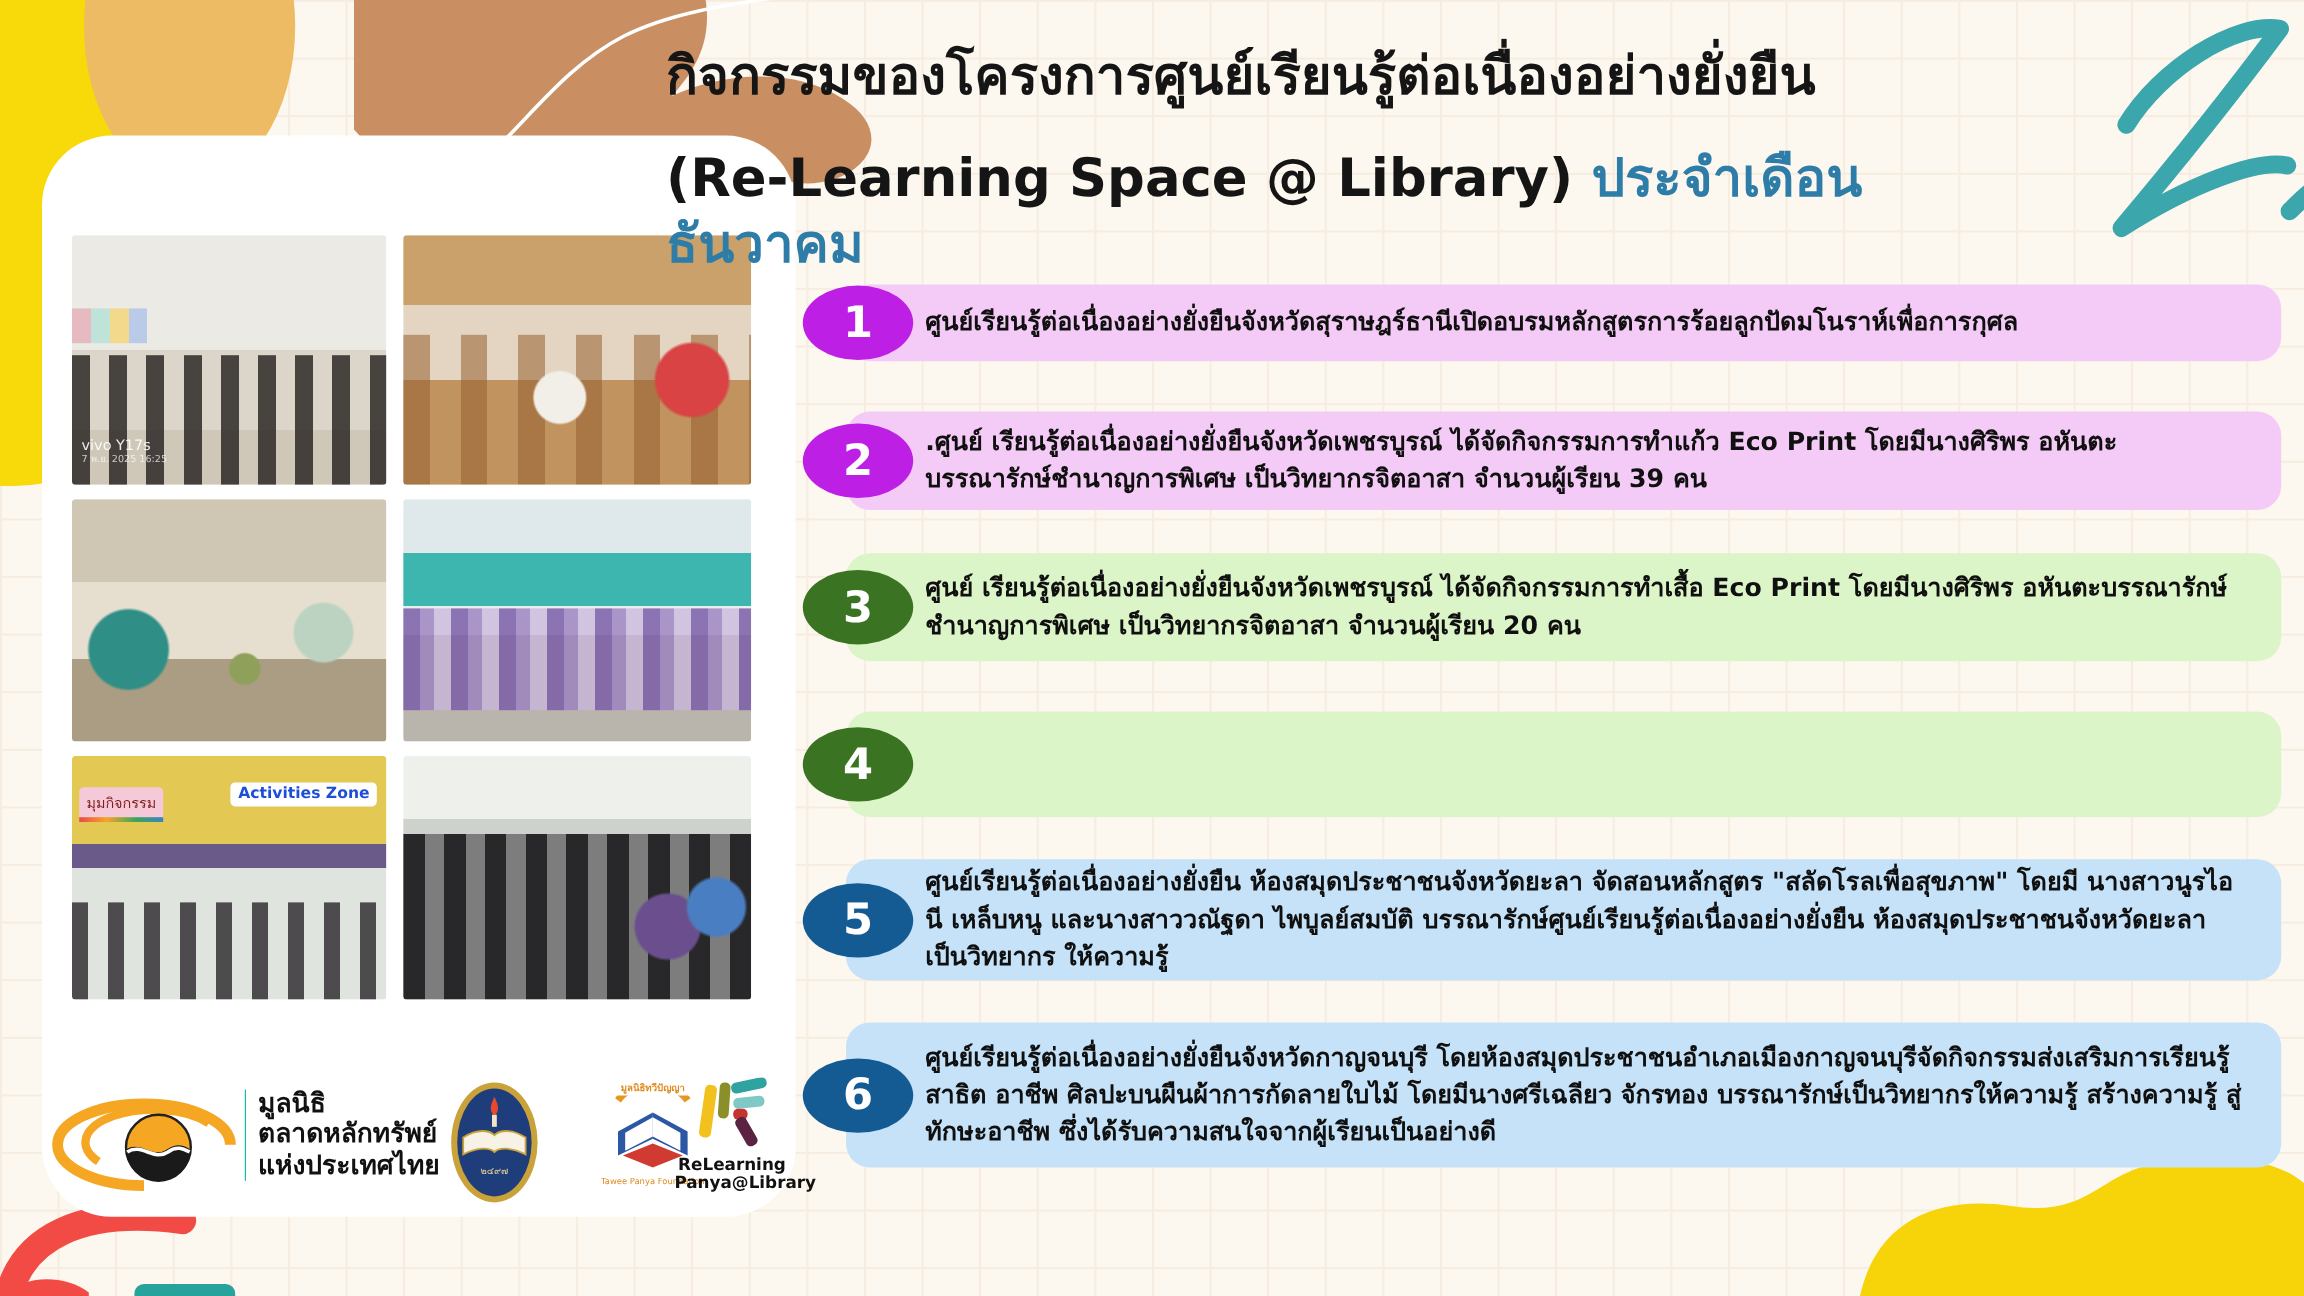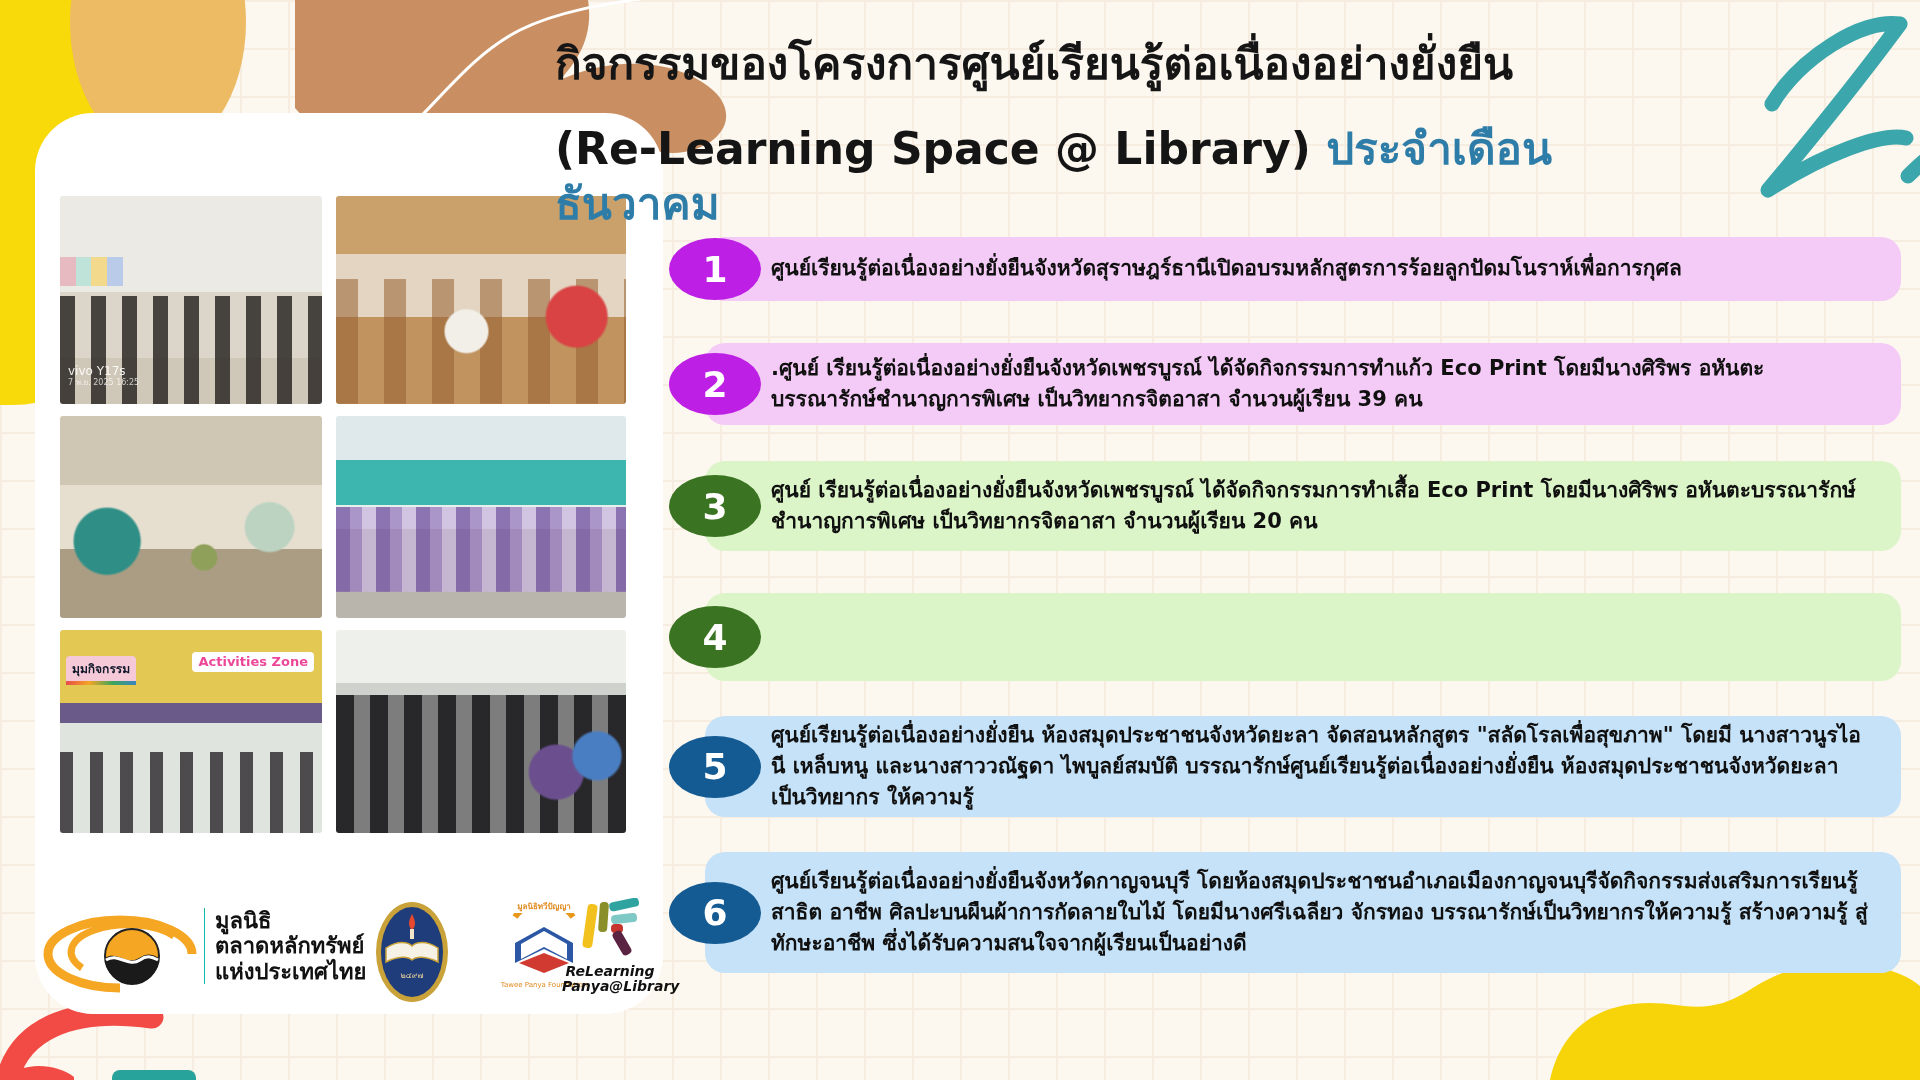--- a/index.html
+++ b/index.html
@@ -68,35 +68,35 @@
     background-position:0 100%,0 0;}
   .p6{left:336px;top:630px;width:290px;height:203px;
     background-image:
       radial-gradient(circle at 90% 62%, #4a7ec2 0 8%, rgba(74,126,194,0) 9%),
       radial-gradient(circle at 76% 70%, #6a4e8e 0 10%, rgba(106,78,142,0) 11%),
       repeating-linear-gradient(90deg, rgba(22,20,24,.9) 0 18px, rgba(60,55,60,.55) 18px 34px),
       linear-gradient(180deg,#eef0ec 0 26%,#cdd2cc 26%);
     background-size:100% 100%,100% 100%,100% 68%,100% 100%;
     background-position:0 0,0 0,0 100%,0 0;}
   .sign-activities{position:absolute;right:8px;top:22px;background:#fff;border-radius:4px;
-    padding:3px 6px;color:#ec4899;font-weight:bold;font-size:13px;text-align:center;line-height:1.1;}
+    padding:3px 6px;color:#1d4ed8;font-weight:bold;font-size:13px;text-align:center;line-height:1.1;}
   .banner-corner{position:absolute;left:6px;top:26px;background:#f6c9d8;border-radius:4px;
-    padding:3px 6px;color:#0f172a;font-weight:bold;font-size:12px;
+    padding:3px 6px;color:#7f1d1d;font-weight:normal;font-size:12px;
     border-bottom:4px solid;border-image:linear-gradient(90deg,#e5484d,#f5a524,#3aa65c,#3b82c4) 1;}
   
   .logos{position:absolute;left:42px;top:898px;width:606px;height:112px;z-index:4;}
   .set-logo{position:absolute;left:0;top:8px;}
   .set-text{position:absolute;left:162px;top:10px;border-left:1px solid #14b8a6;padding-left:10px;
     font-weight:bold;font-size:22px;line-height:1.15;color:#111;}
   .seal{position:absolute;left:332px;top:2px;}
   .tawee{position:absolute;left:414px;top:2px;width:92px;text-align:center;margin-left:42px;}
   .tawee .arc-top{font-size:8px;color:#e08a1e;font-weight:bold;}
   .tawee .arc-bottom{font-size:7px;color:#e08a1e;}
   .relearn{position:absolute;left:520px;top:0;width:96px;text-align:center;}
-  .relearn-text{font-weight:bold;font-size:14px;line-height:1.1;color:#111;margin-top:2px;font-style:italic;}
+  .relearn-text{font-weight:bold;font-size:14px;line-height:1.1;color:#111;margin-top:2px;}
   
   .title{position:absolute;left:555px;top:36px;width:1040px;text-align:left;z-index:4;}
   .title .l1{font-size:44px;font-weight:600;line-height:1.25;color:#151515;}
   .title .l2{font-size:44px;font-weight:600;line-height:1.25;color:#151515;margin-top:30px;}
   .title .accent{color:#2e7ca8;}
   
   .row{position:absolute;left:705px;width:1196px;border-radius:20px;z-index:3;
     display:flex;align-items:center;padding:0 28px 0 66px;box-sizing:border-box;}
   .row p{margin:0;font-size:21px;line-height:1.48;color:#101010;font-weight:bold;}
   .num{position:absolute;left:-36px;top:50%;transform:translateY(-50%);

